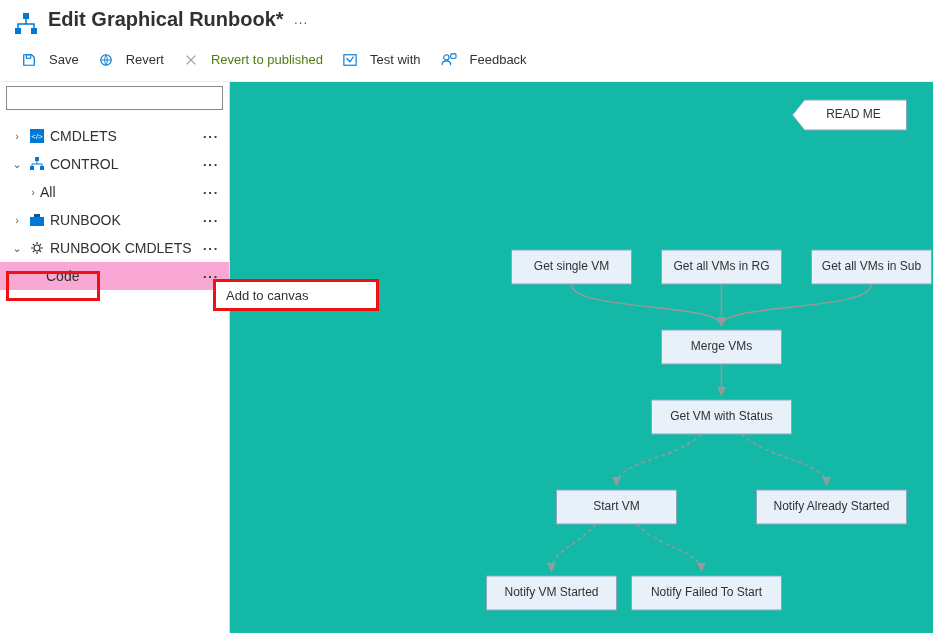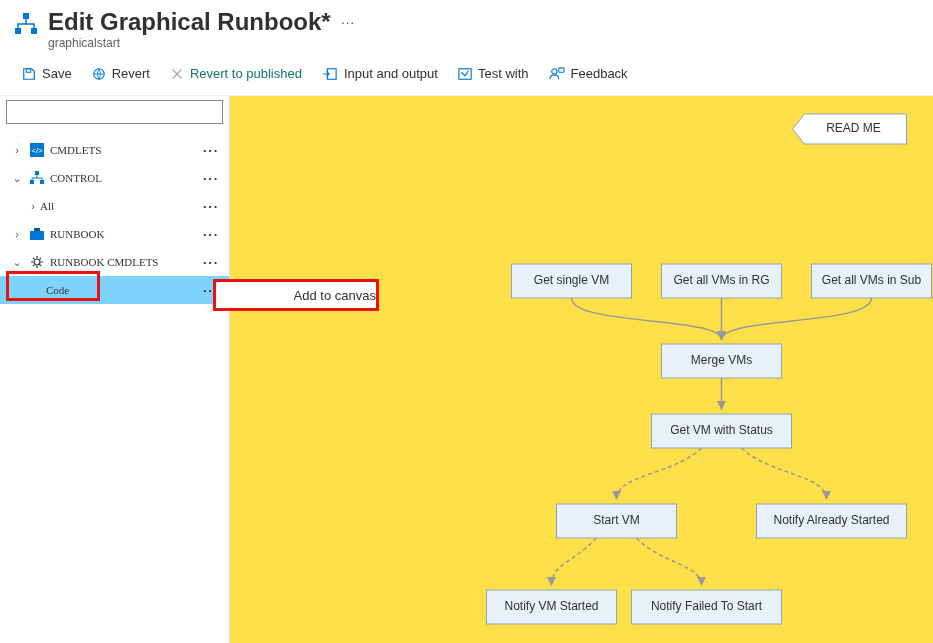--- a/index.html
+++ b/index.html
@@ -1,52 +1,52 @@
 <!DOCTYPE html>
 <html><head>
 <meta charset="utf-8">
 <style>
   * { box-sizing: border-box; margin: 0; padding: 0; }
   body { font-family: "Segoe UI", Arial, sans-serif; font-size: 13px; color: #323130; background: #fff; width: 933px; height: 643px; overflow: hidden; position: relative; }
   
   .header { padding: 8px 14px 6px 14px; display: flex; align-items: flex-start; }
   .header-icon { width: 24px; height: 24px; margin-right: 10px; flex-shrink: 0; margin-top:4px; }
   .header-titles { display: flex; flex-direction: column; }
-  .page-title { font-size: 24px; font-weight: 600; color: #323130; }
+  .page-title { font-size: 20px; font-weight: 600; color: #323130; }
   .page-subtitle { font-size: 12px; color: #605e5c; }
   .title-more { margin-left: 10px; color: #605e5c; font-size: 14px; padding-top:6px; }
   
   .toolbar { display: flex; align-items: center; padding: 6px 14px 10px 14px; gap: 4px; border-bottom: 1px solid #eee; }
-  .tb-btn { display: flex; align-items: center; gap: 6px; padding: 4px 8px; cursor: pointer; font-size: 13px; color: #323130; border-radius: 2px; }
+  .tb-btn { display: flex; align-items: center; gap: 13px; padding: 4px 8px; cursor: pointer; font-size: 13px; color: #323130; border-radius: 2px; }
   .tb-btn .ic { color: #0078d4; display: inline-flex; }
-  .tb-btn.disabled { color: #0f766e; cursor: default; }
+  .tb-btn.disabled { color: #4d7c0f; cursor: default; }
   .tb-btn.disabled .ic { color: #a19f9d; }
   
   .workspace { display: flex; height: calc(643px - 92px); }
   .sidebar { width: 230px; border-right: 1px solid #ddd; display: flex; flex-direction: column; }
   .search-row { padding: 4px 6px; }
   .search-input { width: 100%; height: 24px; border: 1px solid #8a8886; padding: 2px 6px; font-size: 13px; }
   
   .tree { padding-top: 8px; }
   .tree-row { display: flex; align-items: center; height: 28px; padding: 0 6px 0 10px; cursor: pointer; position: relative; }
-  .tree-row.selected { background: #7dd3fc; }
+  .tree-row.selected { background: #f9a8d4; }
   .chevron { width: 14px; text-align: center; color: #605e5c; font-size: 11px; }
   .tree-icon { width: 18px; display: inline-flex; justify-content: center; align-items: center; margin: 0 4px; }
-  .tree-label { flex: 1; font-size: 11px; color: #323130; font-family: Liberation Serif, serif; }
+  .tree-label { flex: 1; font-size: 14px; color: #323130; }
   .ellipsis { color: #323130; font-weight: 700; padding: 0 4px; cursor: pointer; letter-spacing: 1px; }
   .indent-2 .tree-label { padding-left: 22px; }
   .child-indent .chevron { margin-left: 16px; }
   
   .red-box { border: 3px solid #e11; position: absolute; pointer-events: none; }
   .red-box.code { left: 6px; top: 271px; width: 94px; height: 30px; }
   .red-box.ctx { left: 213px; top: 279px; width: 166px; height: 32px; }
   
-  .context-menu { position: absolute; left: 216px; top: 282px; width: 160px; height: 26px; background: #fff; display: flex; align-items: center; padding-left: 10px; font-size: 13px; cursor: pointer; box-shadow: 0 1px 3px rgba(0,0,0,0.2); justify-content: flex-end; }
-  
-  .canvas { flex: 1; position: relative; background: #fde047; overflow: hidden; }
+  .context-menu { position: absolute; left: 216px; top: 282px; width: 160px; height: 26px; background: #fff; display: flex; align-items: center; padding-left: 10px; font-size: 13px; cursor: pointer; box-shadow: 0 1px 3px rgba(0,0,0,0.2); }
+  
+  .canvas { flex: 1; position: relative; background: #14b8a6; overflow: hidden; }
   
   svg.flow { width:100%; height:100%; }
   .activity { fill: #e8f0fa; stroke: #8aa6c1; stroke-width: 1; }
   .activity-text { font-size: 12px; fill: #323130; text-anchor: middle; dominant-baseline: middle; font-family: "Segoe UI", Arial, sans-serif; }
   .readme-shape { fill: #fff; stroke: #8aa6c1; }
   .conn { stroke: #999; stroke-width: 1.5; fill: none; }
   .conn-dash { stroke-dasharray: 4 3; }
   .arrowhead { fill: #999; }
 </style>
 </head>
@@ -56,21 +56,20 @@
   <span class="header-icon">
     <svg viewBox="0 0 24 24" width="24" height="24">
         <rect x="9" y="1" width="6" height="6" fill="#0078d4"></rect>
         <rect x="1" y="16" width="6" height="6" fill="#0078d4"></rect>
         <rect x="17" y="16" width="6" height="6" fill="#0078d4"></rect>
         <path d="M12 7 V12 M4 16 V12 H20 V16" stroke="#0078d4" stroke-width="1.5" fill="none"></path>
       </svg>
   </span>
   <div class="header-titles">
     <div class="page-title">Edit Graphical Runbook*</div>
-    <div class="page-subtitle">graphicalstart</div>
   </div>
   <span class="title-more">···</span>
 </div>
 
 <div class="toolbar">
   <div class="tb-btn">
     <span class="ic">
         <svg width="14" height="14" viewBox="0 0 16 16">
           <path d="M2 2h9l3 3v9H2z" fill="none" stroke="#0078d4" stroke-width="1.4"></path>
           <rect x="5" y="2" width="5" height="4" fill="none" stroke="#0078d4" stroke-width="1.2"></rect>
@@ -87,29 +86,20 @@
       </span>
     <span>Revert</span>
   </div>
   <div class="tb-btn disabled">
     <span class="ic">
         <svg width="14" height="14" viewBox="0 0 16 16">
           <path d="M3 3l10 10M13 3L3 13" stroke="#a19f9d" stroke-width="1.5"></path>
         </svg>
       </span>
     <span>Revert to published</span>
-  </div>
-  <div class="tb-btn">
-    <span class="ic">
-        <svg width="16" height="14" viewBox="0 0 18 16">
-          <rect x="6" y="2" width="10" height="12" fill="none" stroke="#0078d4" stroke-width="1.3"></rect>
-          <path d="M1 8h7m-3-3 3 3-3 3" fill="none" stroke="#0078d4" stroke-width="1.3"></path>
-        </svg>
-      </span>
-    <span>Input and output</span>
   </div>
   <div class="tb-btn">
     <span class="ic">
         <svg width="14" height="14" viewBox="0 0 16 16">
           <rect x="1" y="2" width="14" height="12" fill="none" stroke="#0078d4" stroke-width="1.3"></rect>
           <path d="M4 6l4 4 4-6" fill="none" stroke="#0078d4" stroke-width="1.3"></path>
         </svg>
       </span>
     <span>Test with</span>
   </div>

